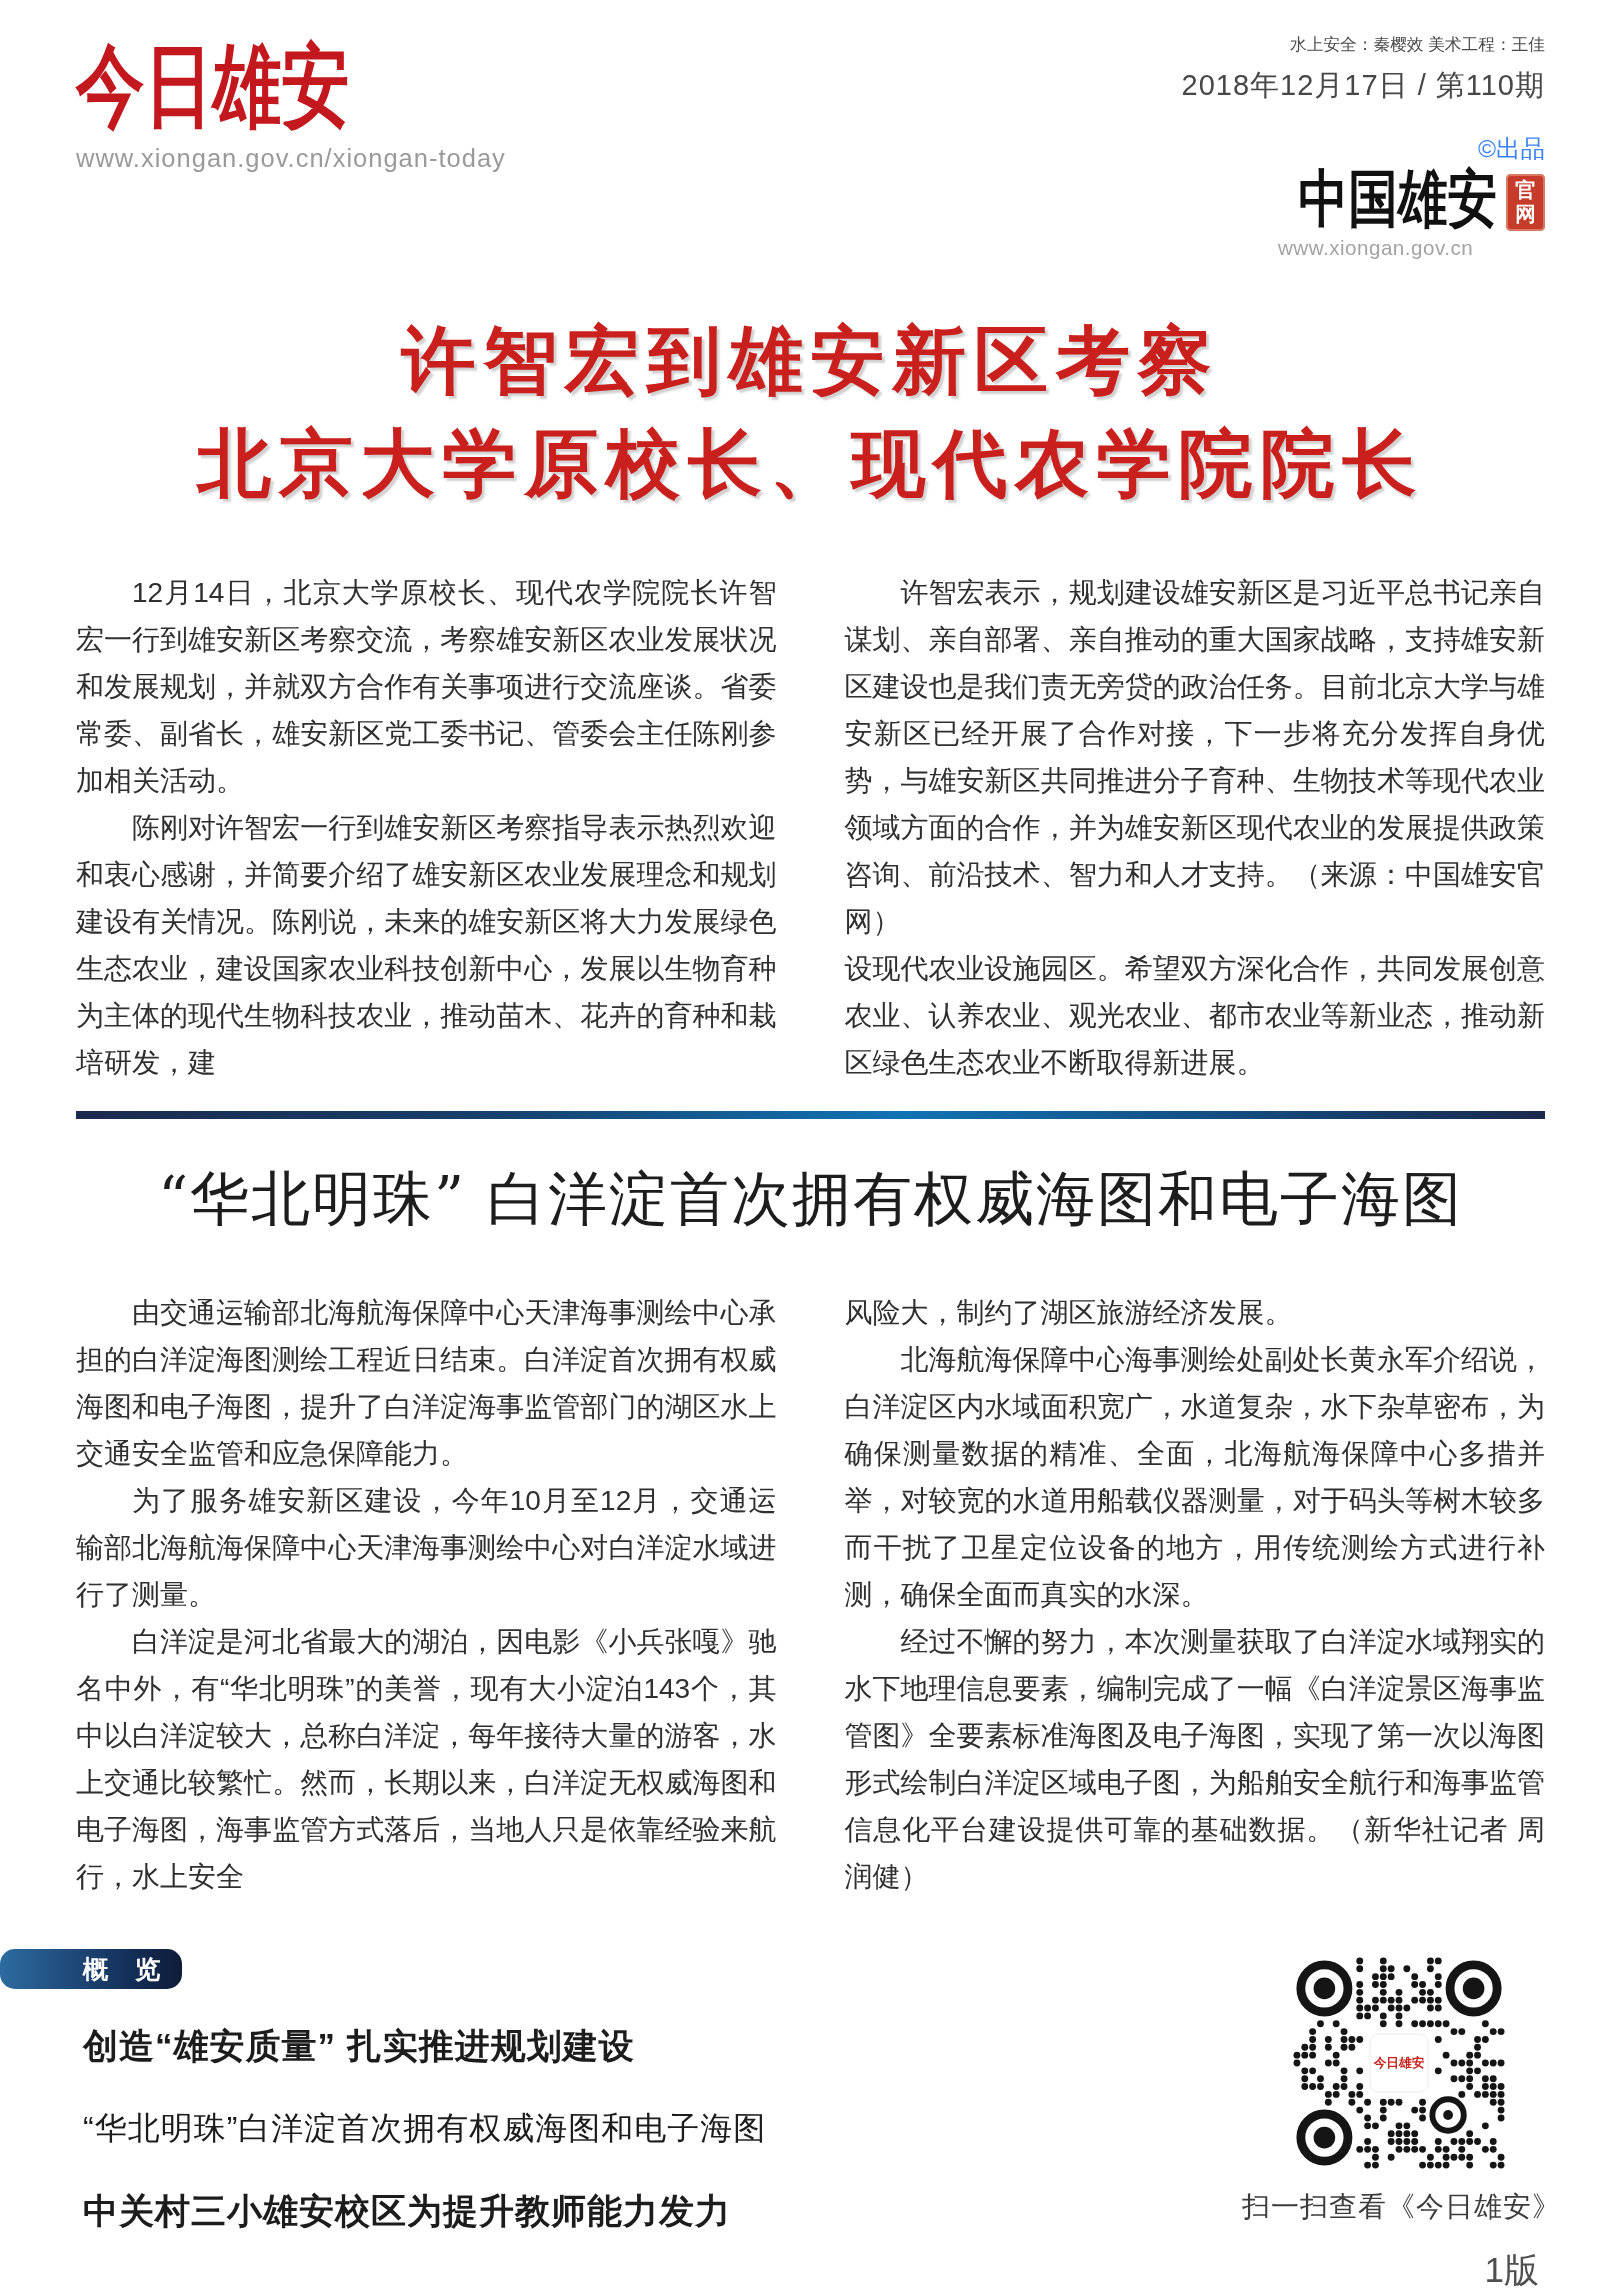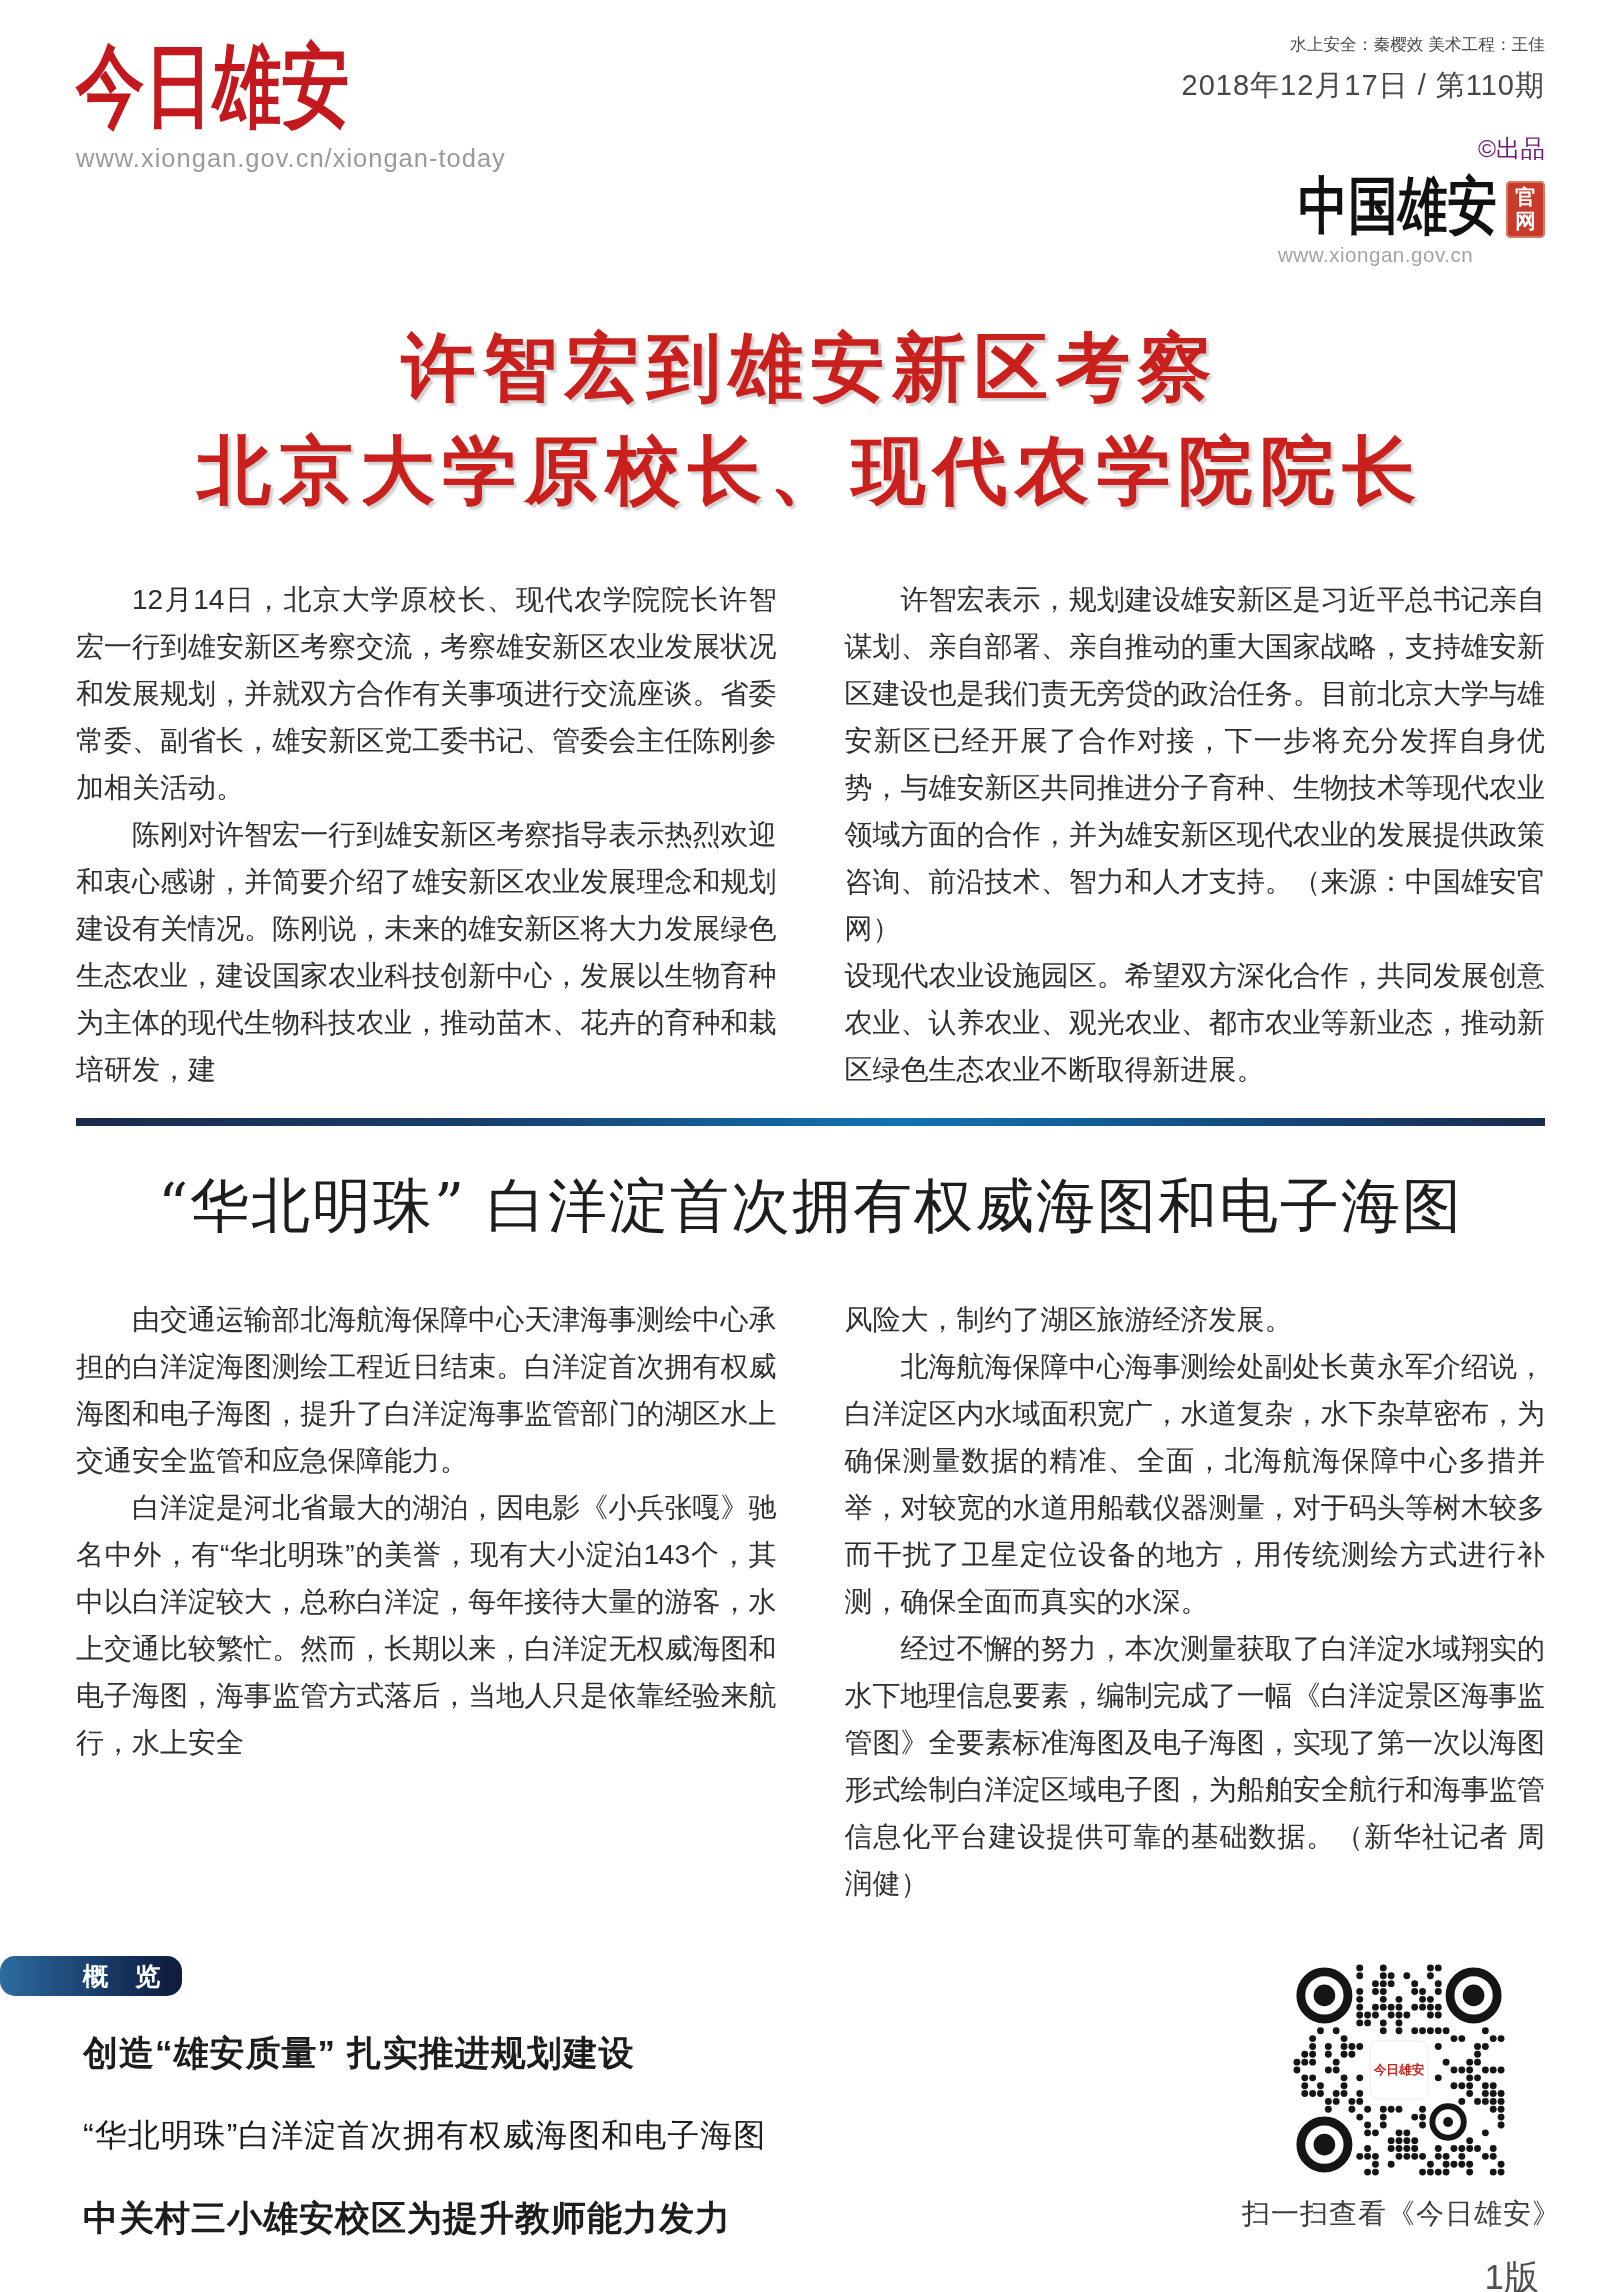--- a/index.html
+++ b/index.html
@@ -13,21 +13,21 @@
   .paper-logo{
     font-family:"DejaVu Serif",serif;font-weight:bold;color:#c3181d;
     font-size:90px;line-height:1.08;white-space:nowrap;
     transform:scaleX(0.76);transform-origin:left top;margin-top:9.8px;
   }
   .site-url{color:#9a9a9a;font-size:25.5px;margin-top:9.8px;letter-spacing:1px;}
   .mast-right{text-align:right;}
   .editors-line{font-size:16.7px;color:#4a4a4a;margin-top:5.9px;}
   .issue-line{font-size:29px;color:#474747;margin-top:9.8px;letter-spacing:1px;}
   .brand{margin-top:25.5px;display:inline-block;}
-  .produced-by{text-align:right;font-size:24.5px;color:#701a75;margin-bottom:8px;}
+  .produced-by{text-align:right;font-size:24.5px;color:#3b82f6;margin-bottom:1px;}
   .brand-row{display:flex;align-items:flex-end;justify-content:flex-end;gap:8.8px;}
   .brand-logo{
     display:inline-block;font-family:"DejaVu Serif",serif;font-weight:bold;color:#111;
     font-size:62px;line-height:1.05;white-space:nowrap;
     transform:scaleX(0.8);transform-origin:right bottom;
   }
   .brand-seal{
     width:39px;height:57px;background:#c63b2a;border-radius:4.9px;flex:0 0 auto;
     display:flex;flex-direction:column;align-items:center;justify-content:center;
     color:#fff;font-size:20.6px;font-weight:bold;line-height:1.18;
@@ -121,20 +121,21 @@
       </div>
   </section>
 
   <div class="divider"></div>
 
   <h2 class="headline2">“华北明珠” 白洋淀首次拥有权威海图和电子海图</h2>
 
   <section class="article article2">
     <div class="col">
         <p class="para">由交通运输部北海航海保障中心天津海事测绘中心承担的白洋淀海图测绘工程近日结束。白洋淀首次拥有权威海图和电子海图，提升了白洋淀海事监管部门的湖区水上交通安全监管和应急保障能力。</p>
+        <p class="para">为了服务雄安新区建设，今年10月至12月，交通运输部北海航海保障中心天津海事测绘中心对白洋淀水域进行了测量。</p>
         <p class="para">白洋淀是河北省最大的湖泊，因电影《小兵张嘎》驰名中外，有“华北明珠”的美誉，现有大小淀泊143个，其中以白洋淀较大，总称白洋淀，每年接待大量的游客，水上交通比较繁忙。然而，长期以来，白洋淀无权威海图和电子海图，海事监管方式落后，当地人只是依靠经验来航行，水上安全</p>
       </div>
     <div class="col">
         <p class="para no-indent">风险大，制约了湖区旅游经济发展。</p>
         <p class="para">北海航海保障中心海事测绘处副处长黄永军介绍说，白洋淀区内水域面积宽广，水道复杂，水下杂草密布，为确保测量数据的精准、全面，北海航海保障中心多措并举，对较宽的水道用船载仪器测量，对于码头等树木较多而干扰了卫星定位设备的地方，用传统测绘方式进行补测，确保全面而真实的水深。</p>
         <p class="para">经过不懈的努力，本次测量获取了白洋淀水域翔实的水下地理信息要素，编制完成了一幅《白洋淀景区海事监管图》全要素标准海图及电子海图，实现了第一次以海图形式绘制白洋淀区域电子图，为船舶安全航行和海事监管信息化平台建设提供可靠的基础数据。（新华社记者 周润健）</p>
       </div>
   </section>
 
   <section class="bottom">

